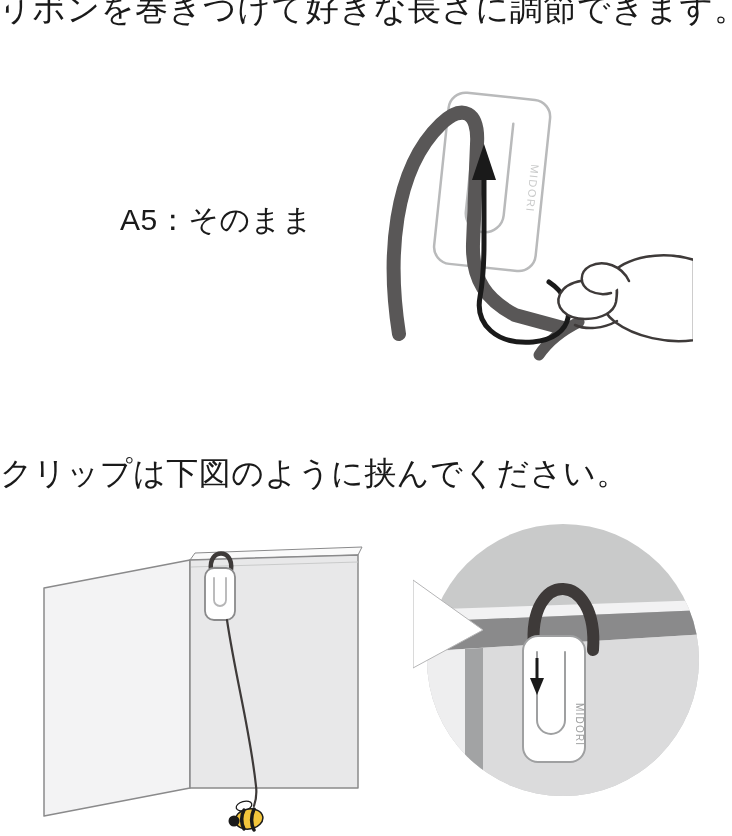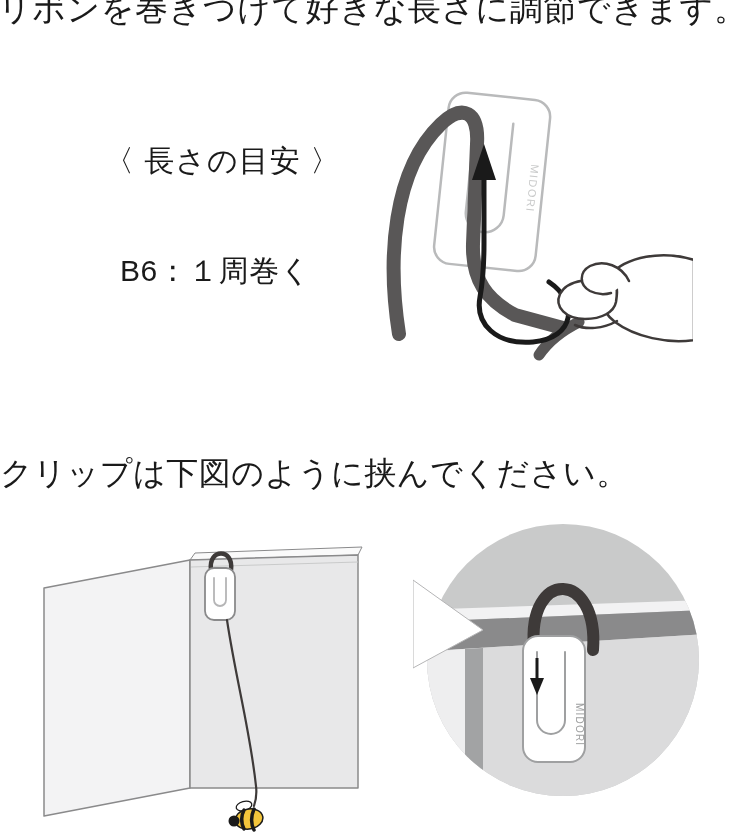--- a/index.html
+++ b/index.html
@@ -1,18 +1,18 @@
 <!DOCTYPE html>
 <html><head>
 <meta charset="utf-8">
 <style>
   html,body{margin:0;padding:0;background:#fff;}
   .page{
     position:relative;width:732px;height:836px;background:#ffffff;overflow:hidden;
-    font-family:"Liberation Sans","DejaVu Sans",sans-serif;color:#1a1a1a;
+    font-family:"Liberation Sans","DejaVu Sans",sans-serif;color:#1a1a1a;border-radius:22px;
   }
   .intro{
     position:absolute;top:-13px;left:-2px;font-size:33px;letter-spacing:0.5px;
     white-space:nowrap;font-weight:500;
   }
   .guide-title{position:absolute;left:104px;top:141px;font-size:30px;letter-spacing:1px;}
   .guide-item{position:absolute;left:120px;font-size:30px;letter-spacing:0.5px;}
   .gi1{top:200px}.gi2{top:251px}.gi3{top:302px}
   .clip-note{position:absolute;top:452px;left:0;width:732px;text-align:left;font-size:32px;letter-spacing:0.5px;}
   .fig{position:absolute;}
@@ -21,22 +21,21 @@
   .fig-detail{left:413px;top:520px;}
   svg text{font-family:"Liberation Sans","DejaVu Sans",sans-serif;}
 </style>
 </head>
 <body>
 
 <div class="page">
 
   <div class="intro">リボンを巻きつけて好きな長さに調節できます。</div>
 
-  <div class="guide-title">〈 長さの目安 〉</div>
-  <div class="guide-item gi2">B6：１周巻く</div>
+  <div class="guide-item gi1">A5：そのまま</div>
 
   <svg class="fig fig-wrap" width="310" height="300" viewBox="0 0 310 300">
     <g transform="rotate(6 110 105)">
       <rect x="58" y="18" width="102" height="172" rx="17" fill="#ffffff" stroke="#b9babb" stroke-width="2.5"></rect>
       <path d="M86,44 v92 a19,19 0 0 0 38,0 v-92" fill="none" stroke="#b9babb" stroke-width="2.5" stroke-linecap="round"></path>
       <text transform="rotate(90 146 82)" x="146" y="82" font-size="11" letter-spacing="1.5" fill="#c9caca">MIDORI</text>
     </g>
     <path d="M16,256 C4,180 10,92 58,46 C80,25 96,34 94,66 L90,166 C89,203 104,222 132,237 L180,250" fill="none" stroke="#595757" stroke-width="14" stroke-linecap="round" stroke-linejoin="round"></path>
     <path d="M196,244 C180,252 166,262 156,277" fill="none" stroke="#595757" stroke-width="11" stroke-linecap="round"></path>
     <g>

